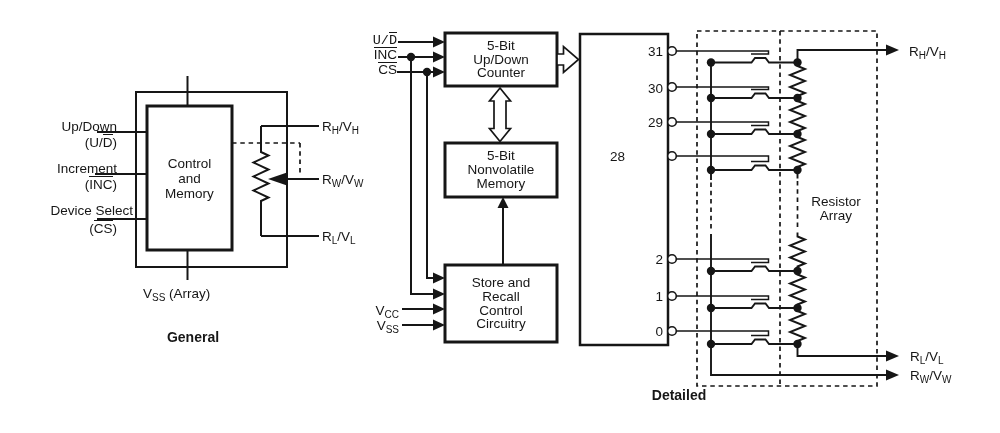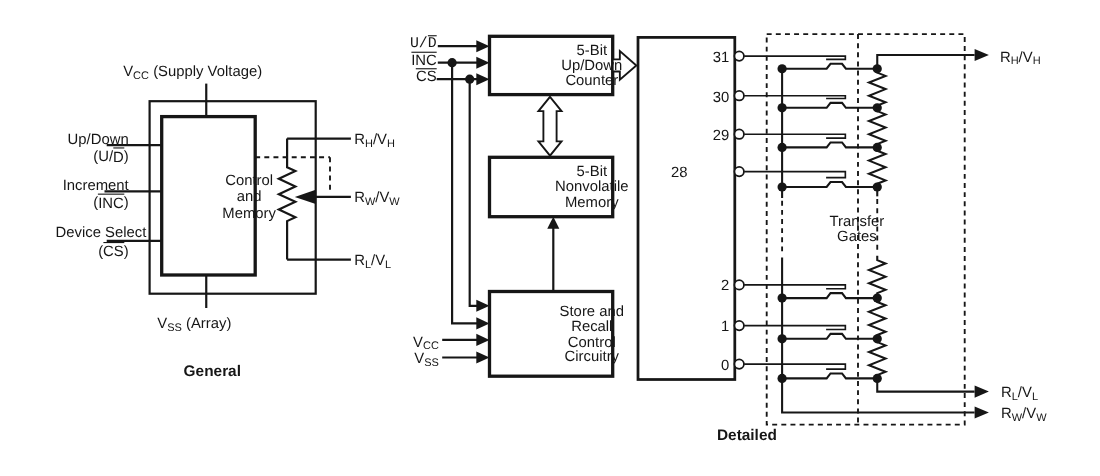--- a/index.html
+++ b/index.html
@@ -16,21 +16,21 @@
   .dsh{stroke-dasharray:4.5 3.8;}
   .fil{fill:#161616;stroke:none;}
   .open{fill:#ffffff;stroke:#161616;stroke-width:1.7;}
   .oc{fill:#ffffff;stroke:#161616;stroke-width:1.6;}
   .dot{fill:#161616;stroke:none;}
   .lbl{position:absolute;font-size:13.5px;line-height:15px;white-space:nowrap;}
   .ra{text-align:right;}
   .sb{font-size:10px;vertical-align:-2.5px;}
   .ov{display:inline-block;border-top:1.3px solid currentColor;line-height:1.02;padding-top:.5px;}
   .boxtext{position:absolute;display:flex;flex-direction:column;align-items:center;
-           justify-content:center;text-align:center;font-size:13.5px;margin-left:37px;}
+           justify-content:center;text-align:center;font-size:13.5px;}
   .cap{font-weight:bold;font-size:14px;text-align:center;}
   .num{position:absolute;font-size:13.5px;width:24px;text-align:right;line-height:13px;}
 </style>
 </head>
 <body>
 
 <div class="stage">
 
   <svg class="linework" width="1000" height="433" viewBox="0 0 1000 433">
 
@@ -154,21 +154,20 @@
       <path d="M797.5,271 v3.5 l7.5,3 l-15,6 l15,6 l-15,6 l15,6 l-7.5,3 v3.5" class="ln w19"></path>
       <path d="M797.5,308 v3 l7.5,3 l-15,6 l15,6 l-15,6 l15,6 l-7.5,3 v3" class="ln w19"></path>
       <path d="M797.5,344 V356 H886" class="ln w19"></path>
       <polygon points="886,350.5 899,356 886,361.5" class="fil"></polygon>
 
       <rect x="697" y="31" width="180" height="355" class="ln w17 dsh"></rect>
       <path d="M780,31 V386" class="ln w17 dsh"></path>
     </g>
   </svg>
 
-  <div class="lbl" style="left:112px;top:57px;"><span>V</span><span class="sb">CC</span><span> (Supply Voltage)</span></div>
 
   <div class="lbl ra" style="left:20px;top:119px;width:97px;"><span>Up/Down</span></div>
   <div class="lbl ra" style="left:20px;top:134px;width:97px;"><span>(U/</span><span class="ov">D</span><span>)</span></div>
 
   <div class="lbl ra" style="left:20px;top:161px;width:97px;"><span>Increment</span></div>
   <div class="lbl ra" style="left:20px;top:176px;width:97px;"><span>(</span><span class="ov">INC</span><span>)</span></div>
 
   <div class="lbl ra" style="left:36px;top:203px;width:97px;"><span>Device Select</span></div>
   <div class="lbl ra" style="left:20px;top:220px;width:97px;"><span>(</span><span class="ov">CS</span><span>)</span></div>
 
@@ -214,23 +213,23 @@
 
 
   <div class="num" style="left:639px;top:45px;"><span>31</span></div>
   <div class="num" style="left:639px;top:81.5px;"><span>30</span></div>
   <div class="num" style="left:639px;top:116px;"><span>29</span></div>
   <div class="num" style="left:601px;top:150px;"><span>28</span></div>
   <div class="num" style="left:639px;top:253px;"><span>2</span></div>
   <div class="num" style="left:639px;top:290px;"><span>1</span></div>
   <div class="num" style="left:639px;top:325px;"><span>0</span></div>
 
-  <div class="boxtext" style="left:702px;top:194px;width:80px;height:28px;line-height:14px;">
-    <span>Transfer</span>
-    <span>Gates</span>
+  <div class="boxtext" style="left:796px;top:195px;width:80px;height:28px;line-height:14px;">
+    <span>Resistor</span>
+    <span>Array</span>
   </div>
 
   <div class="lbl" style="left:909px;top:43.5px;"><span>R</span><span class="sb">H</span><span>/V</span><span class="sb">H</span></div>
   <div class="lbl" style="left:910px;top:349px;"><span>R</span><span class="sb">L</span><span>/V</span><span class="sb">L</span></div>
   <div class="lbl" style="left:910px;top:367.5px;"><span>R</span><span class="sb">W</span><span>/V</span><span class="sb">W</span></div>
 
   <div class="lbl cap" style="left:640px;top:388px;width:78px;"><span>Detailed</span></div>
 
 </div>
 

